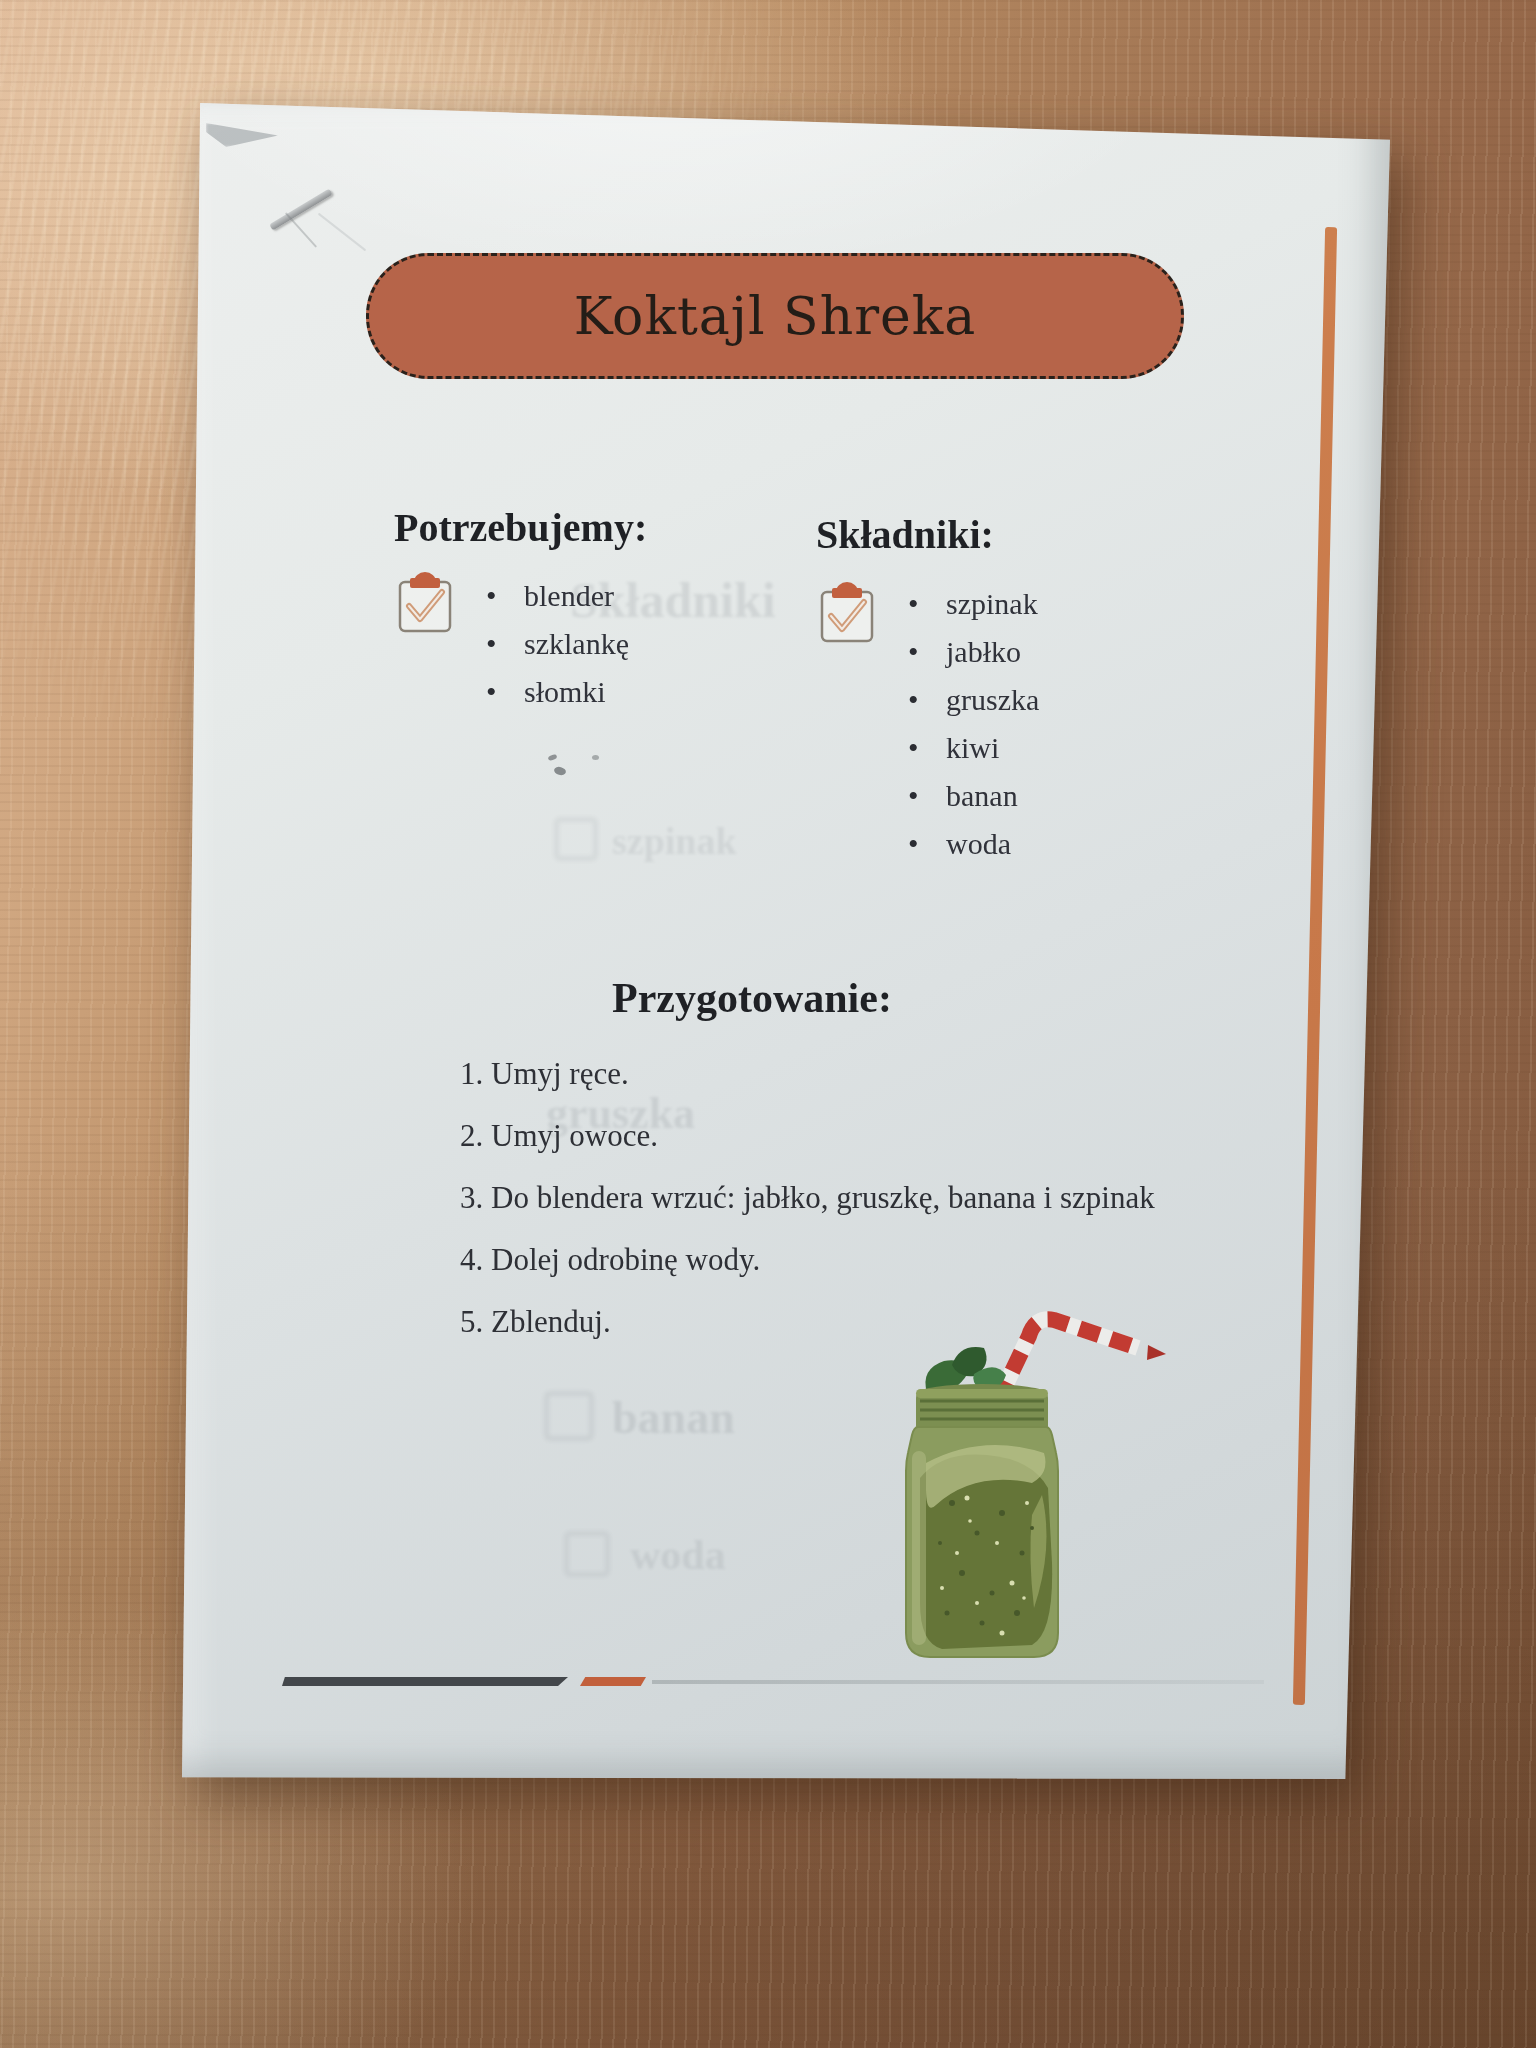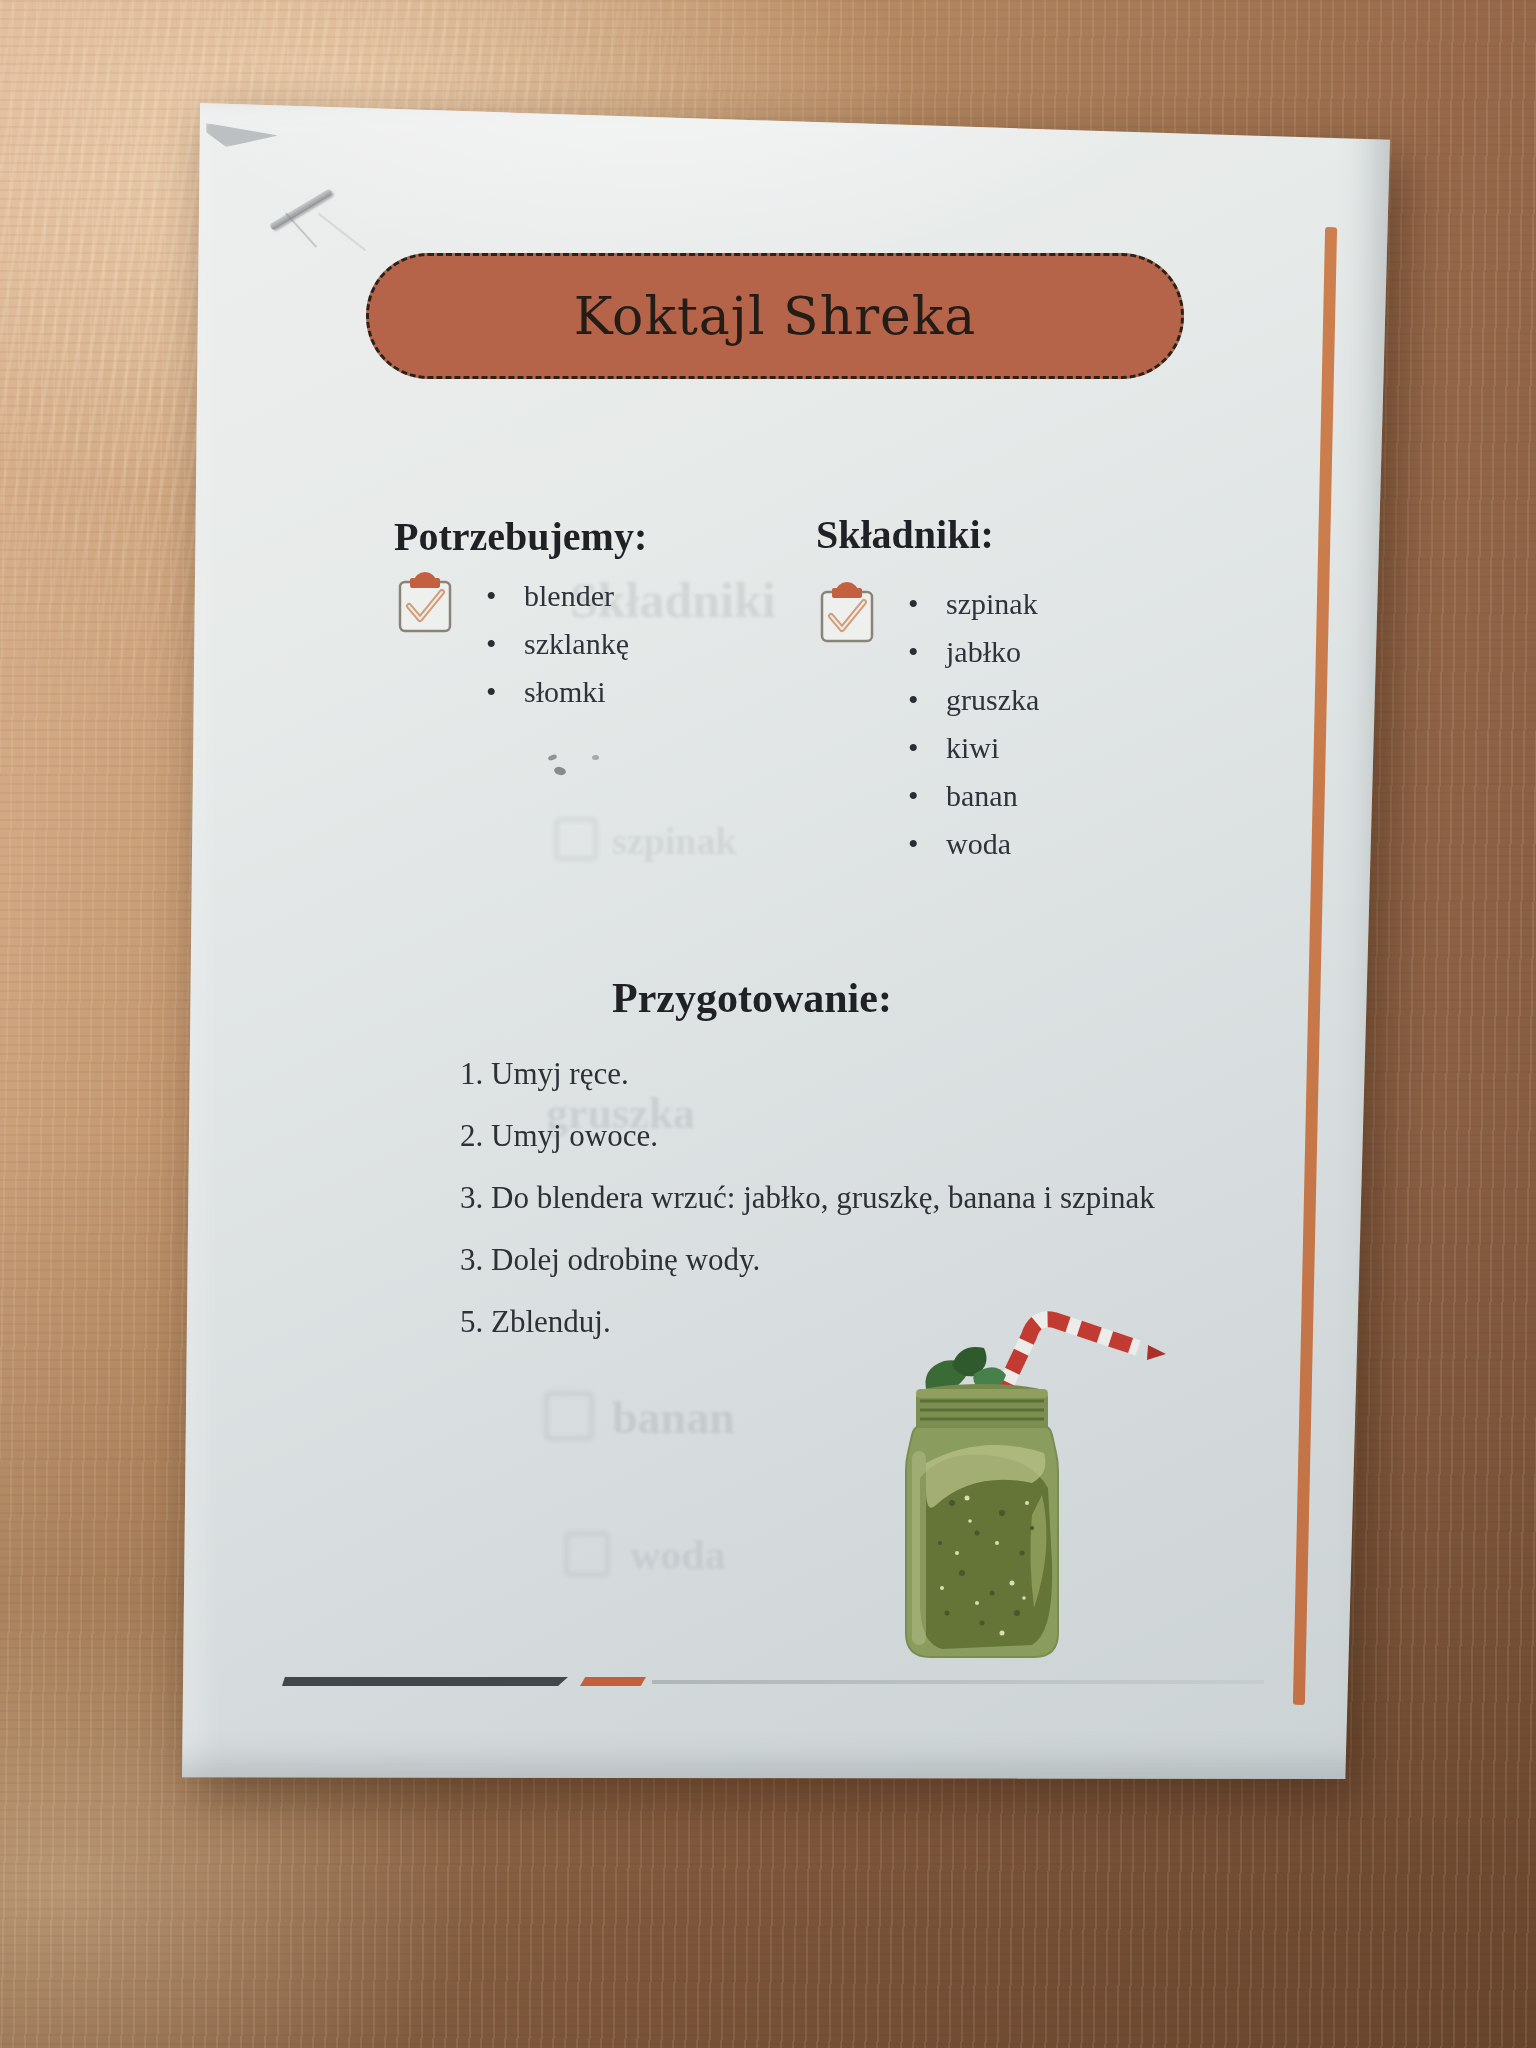--- a/index.html
+++ b/index.html
@@ -44,21 +44,21 @@
   .scr2{left:130px;top:128px;width:60px;height:2px;transform:rotate(38deg);opacity:.5;}
 
   
   .banner{position:absolute;left:184px;top:150px;width:818px;height:126px;border-radius:62px;
     background:#b66449;border:3px dashed #2a211b;box-sizing:border-box;
     display:flex;align-items:center;justify-content:center;}
   .banner-title{font-family:"DejaVu Serif",serif;font-size:52px;color:#241d17;letter-spacing:1px;}
 
   
   .h-sec{position:absolute;font-weight:bold;color:#1f2125;font-size:40px;line-height:44px;}
-  .h-needs{left:212px;top:412px;}
+  .h-needs{left:212px;top:403px;}
   .h-ing{left:634px;top:410px;}
   .h-prep{left:430px;top:873px;font-size:42px;}
 
   
   .clip-icon{position:absolute;width:58px;height:66px;}
   .ci-needs{left:214px;top:466px;}
   .ci-ing{left:636px;top:476px;}
 
   
   ul.blist{position:absolute;margin:8px;padding:0;list-style:none;}
@@ -163,21 +163,21 @@
         <li>kiwi</li>
         <li>banan</li>
         <li>woda</li>
       </ul>
 
     <div class="h-sec h-prep">Przygotowanie:</div>
     <ol class="steps">
         <li>1. Umyj ręce.</li>
         <li>2. Umyj owoce.</li>
         <li>3. Do blendera wrzuć: jabłko, gruszkę, banana i szpinak</li>
-        <li>3. Dolej odrobinę wody.</li>
+        <li>4. Dolej odrobinę wody.</li>
         <li>5. Zblenduj.</li>
       </ol>
 
     <svg class="jar-svg" viewBox="0 0 300 360">
       <g>
         <path d="M116,98 L147,33 Q153,13 172,17 L256,45" fill="none" stroke="#ececea" stroke-width="16"></path>
         <path d="M116,98 L147,33 Q153,13 172,17 L256,45" fill="none" stroke="#c23b32" stroke-width="16" stroke-dasharray="21 12"></path>
         <polygon points="266,42 284,51 265,57" fill="#a93129"></polygon>
       </g>
       <g>

